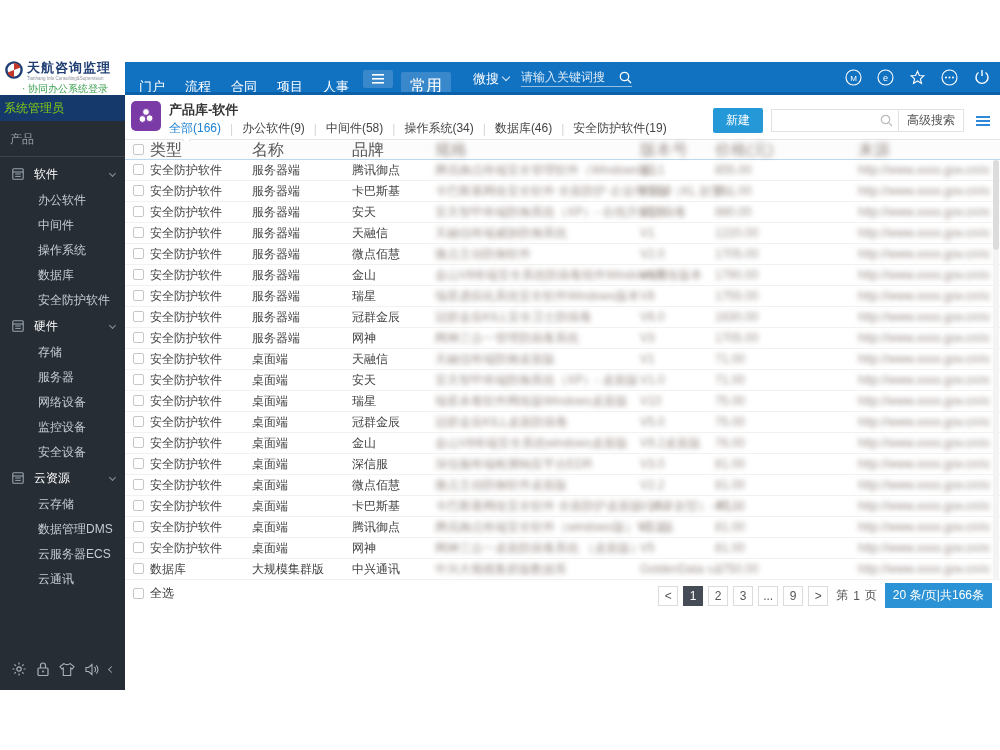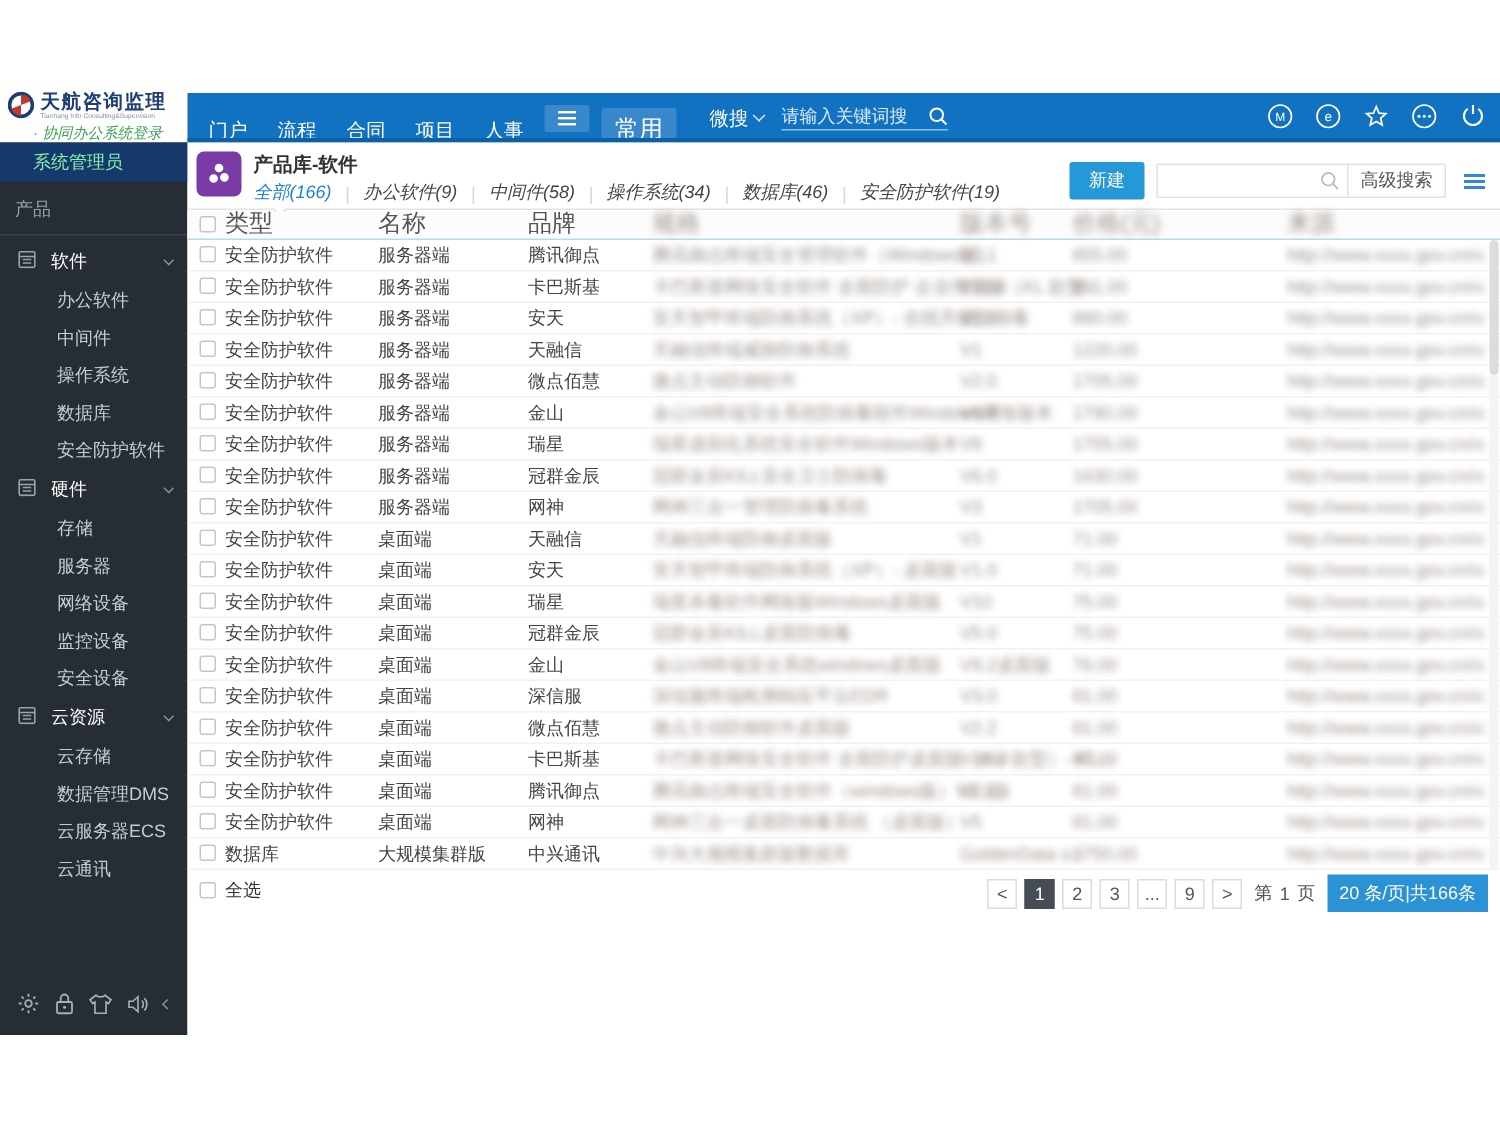--- a/index.html
+++ b/index.html
@@ -5,57 +5,57 @@
   * { margin:0; padding:0; box-sizing:border-box; }
   html,body { width:1000px; height:750px; background:#fff; font-family:"Liberation Sans","DejaVu Sans",sans-serif; }
   .app { position:absolute; left:0; top:58px; width:1000px; height:632px; background:#fff; }
 
   
   .logo-area { position:absolute; left:0; top:0; width:144px; height:37px; background:#fff; }
   .logo-row { display:flex; align-items:flex-start; padding:3px 0 0 5px; }
   .logo-text { margin-left:4px; }
   .logo-title { font-size:13px; font-weight:bold; color:#1e3e74; letter-spacing:1px; line-height:14px; }
   .logo-sub { font-size:5px; color:#8a8f99; transform:scale(.9); transform-origin:left; white-space:nowrap; }
-  .login-link { position:absolute; left:22px; top:24px; font-size:10px; color:#3ea152; white-space:nowrap;font-style:italic; }
+  .login-link { position:absolute; left:22px; top:24px; font-size:10px; color:#3ea152; white-space:nowrap; }
 
   
   .top-bar { position:absolute; left:125px; top:4px; width:875px; height:33px; background:#1272c2; display:flex; align-items:center; color:#fff; }
   .top-bar::after { content:""; position:absolute; left:0; bottom:0; width:100%; height:3px; background:#0b60a8; }
   .nav-items { display:flex; align-items:center; gap:20px; margin-left:14px; font-size:13px; }
   .nav-item { cursor:pointer; white-space:nowrap;margin-top:16px; }
   .nav-boxed { background:rgba(255,255,255,.16); padding:4px 9px; border-radius:2px; display:flex; align-items:center; }
   .nav-group { display:flex; gap:8px; margin-left:14px; align-items:center; }
   .wesearch { display:flex; align-items:center; gap:4px; margin-left:22px; font-size:13px; }
   .chev-down { width:6px; height:6px; border-right:1px solid #dce9f5; border-bottom:1px solid #dce9f5; transform:rotate(45deg); margin-top:-3px; }
   .hsearch { display:flex; align-items:center; gap:6px; margin-left:12px; border-bottom:1px solid rgba(255,255,255,.55); padding-bottom:2px; }
   .hsearch input { background:transparent; border:none; outline:none; color:#fff; font-size:12px; width:92px; font-family:inherit; }
   .hsearch input::placeholder { color:rgba(255,255,255,.85); }
   .right-icons { position:absolute; right:10px; top:0; height:30px; display:flex; align-items:center; gap:15px; }
   .ric { width:17px; height:17px; display:flex; align-items:center; justify-content:center; cursor:pointer; }
 
   
   .sidebar { position:absolute; left:0; top:37px; width:125px; height:595px; background:#272d35; }
-  .role-bar { height:26px; background:#15396b; color:#86efac; font-size:12px; display:flex; align-items:center; padding-left:22px; }
+  .role-bar { height:26px; background:#15396b; color:#84cc16; font-size:12px; display:flex; align-items:center; padding-left:4px; }
   .section-label { color:#98a1ab; font-size:12px; padding:10px 0 8px 10px; }
   .side-divider { border-top:1px solid #3b434d; margin:0; }
   .tree { padding-top:4px; }
   .tree-group { display:flex; align-items:center; height:27px; padding:0 10px 0 12px; cursor:pointer; }
   .tree-group .glabel { color:#ffffff; font-size:12px; margin-left:10px; flex:1; }
   .gchev { width:5px; height:5px; border-right:1px solid #8a939c; border-bottom:1px solid #8a939c; transform:rotate(45deg); margin-top:-2px; }
   .tree-child { height:25px; line-height:25px; padding-left:38px; color:#c6ccd2; font-size:12px; cursor:pointer; white-space:nowrap; }
   .bottom-icons { position:absolute; left:0; bottom:0; width:125px; height:42px; display:flex; align-items:center; justify-content:space-around; padding:0 6px; }
   .bic { color:#a7afb8; display:flex; align-items:center; cursor:pointer; }
   .mini-chev { width:5px; height:5px; border-left:1px solid #8a939c; border-bottom:1px solid #8a939c; transform:rotate(45deg); }
 
   
   .main { position:absolute; left:125px; top:37px; width:875px; height:595px; background:#fff; }
   .main-header { position:relative; height:45px; border-bottom:1px solid #e4e4e4; }
   .title-icon { position:absolute; left:6px; top:6px; width:30px; height:30px; background:#7b3ba6; border-radius:5px; display:flex; align-items:center; justify-content:center; }
   .page-title { position:absolute; left:44px; top:6px; font-size:13px; font-weight:bold; color:#333; }
-  .tabs { position:absolute; left:44px; top:25px; display:flex; align-items:center; font-size:12px; color:#444;font-style:italic; }
+  .tabs { position:absolute; left:44px; top:25px; display:flex; align-items:center; font-size:12px; color:#444; }
   .tab { cursor:pointer; white-space:nowrap; }
   .tab.active { color:#1d82d4; }
   .tab-sep { color:#d5d5d5; margin:0 9px; }
   .tab-caret { position:absolute; left:58px; bottom:-4px; width:7px; height:7px; background:#fff; border-right:1px solid #dcdcdc; border-bottom:1px solid #dcdcdc; transform:rotate(45deg); }
   .header-controls { position:absolute; right:10px; top:13px; display:flex; align-items:center; gap:8px; }
   .btn-new { background:#2598d8; color:#fff; font-size:12px; border:none; padding:4px 13px; border-radius:2px; cursor:pointer; font-family:inherit; }
   .adv-group { display:flex; align-items:stretch; border:1px solid #e2e2e2; height:23px; }
   .adv-group input { border:none; outline:none; width:108px; font-size:12px; padding:0 4px; font-family:inherit; }
   .mag-slot { display:flex; align-items:center; padding-right:5px; }
   .adv-label { border-left:1px solid #e2e2e2; display:flex; align-items:center; padding:0 8px; font-size:12px; color:#555; cursor:pointer; }

